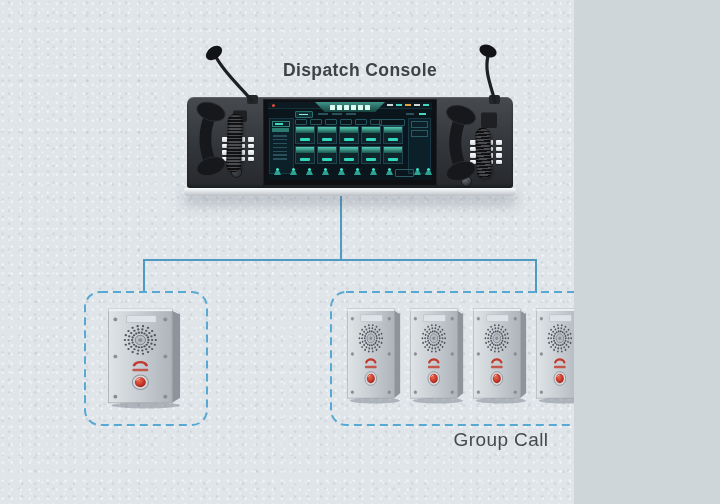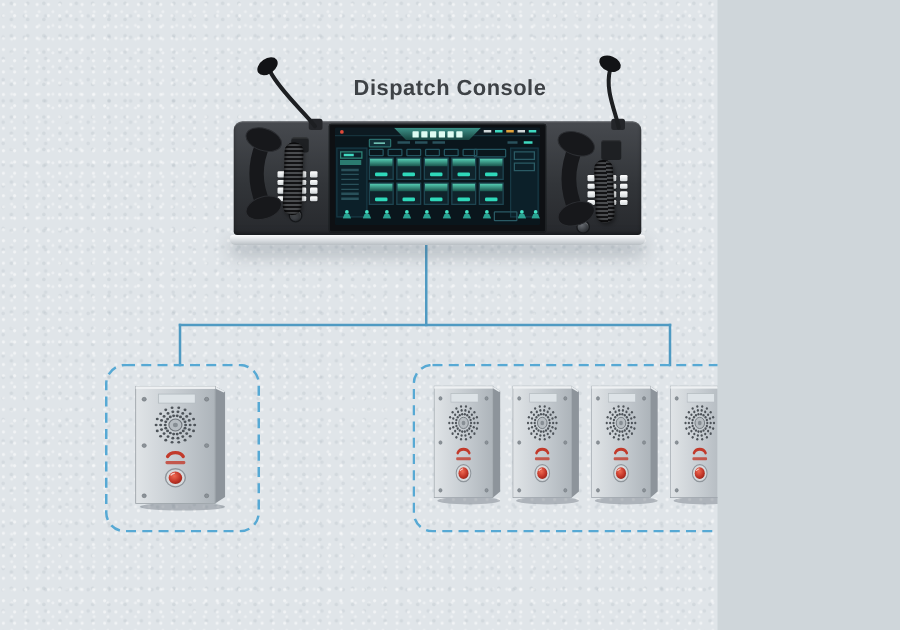--- a/index.html
+++ b/index.html
@@ -839,14 +839,15 @@
     <circle cx="32" cy="33" r="4.6" fill="#b6bcc1" stroke="#70767c" stroke-width=".8"></circle>
     <circle cx="32" cy="33" r="1.8" fill="#878e94"></circle>
     <path d="M26.5,57.5 C28.5,53.5 35.5,53.5 37.5,57.5" stroke="#c23a2b" stroke-width="2.4" fill="none" stroke-linecap="round"></path>
     <rect x="25" y="61" width="14" height="2.4" rx="1" fill="#c23a2b" opacity=".8"></rect>
     <circle cx="32" cy="74" r="7" fill="#d6dadd" stroke="#8f969c" stroke-width="1"></circle>
     <circle cx="32" cy="74" r="4.8" fill="url(#rg)"></circle>
     <path d="M28.6,72.2 a4.6,4.6 0 0 1 3,-1.8" stroke="rgba(255,255,255,.7)" stroke-width="1" fill="none"></path>
   </svg>
 </div>
   </div>
+  <div class="box-label lbl-group">Group Call</div>
 
 </div>
 
 </body></html>

